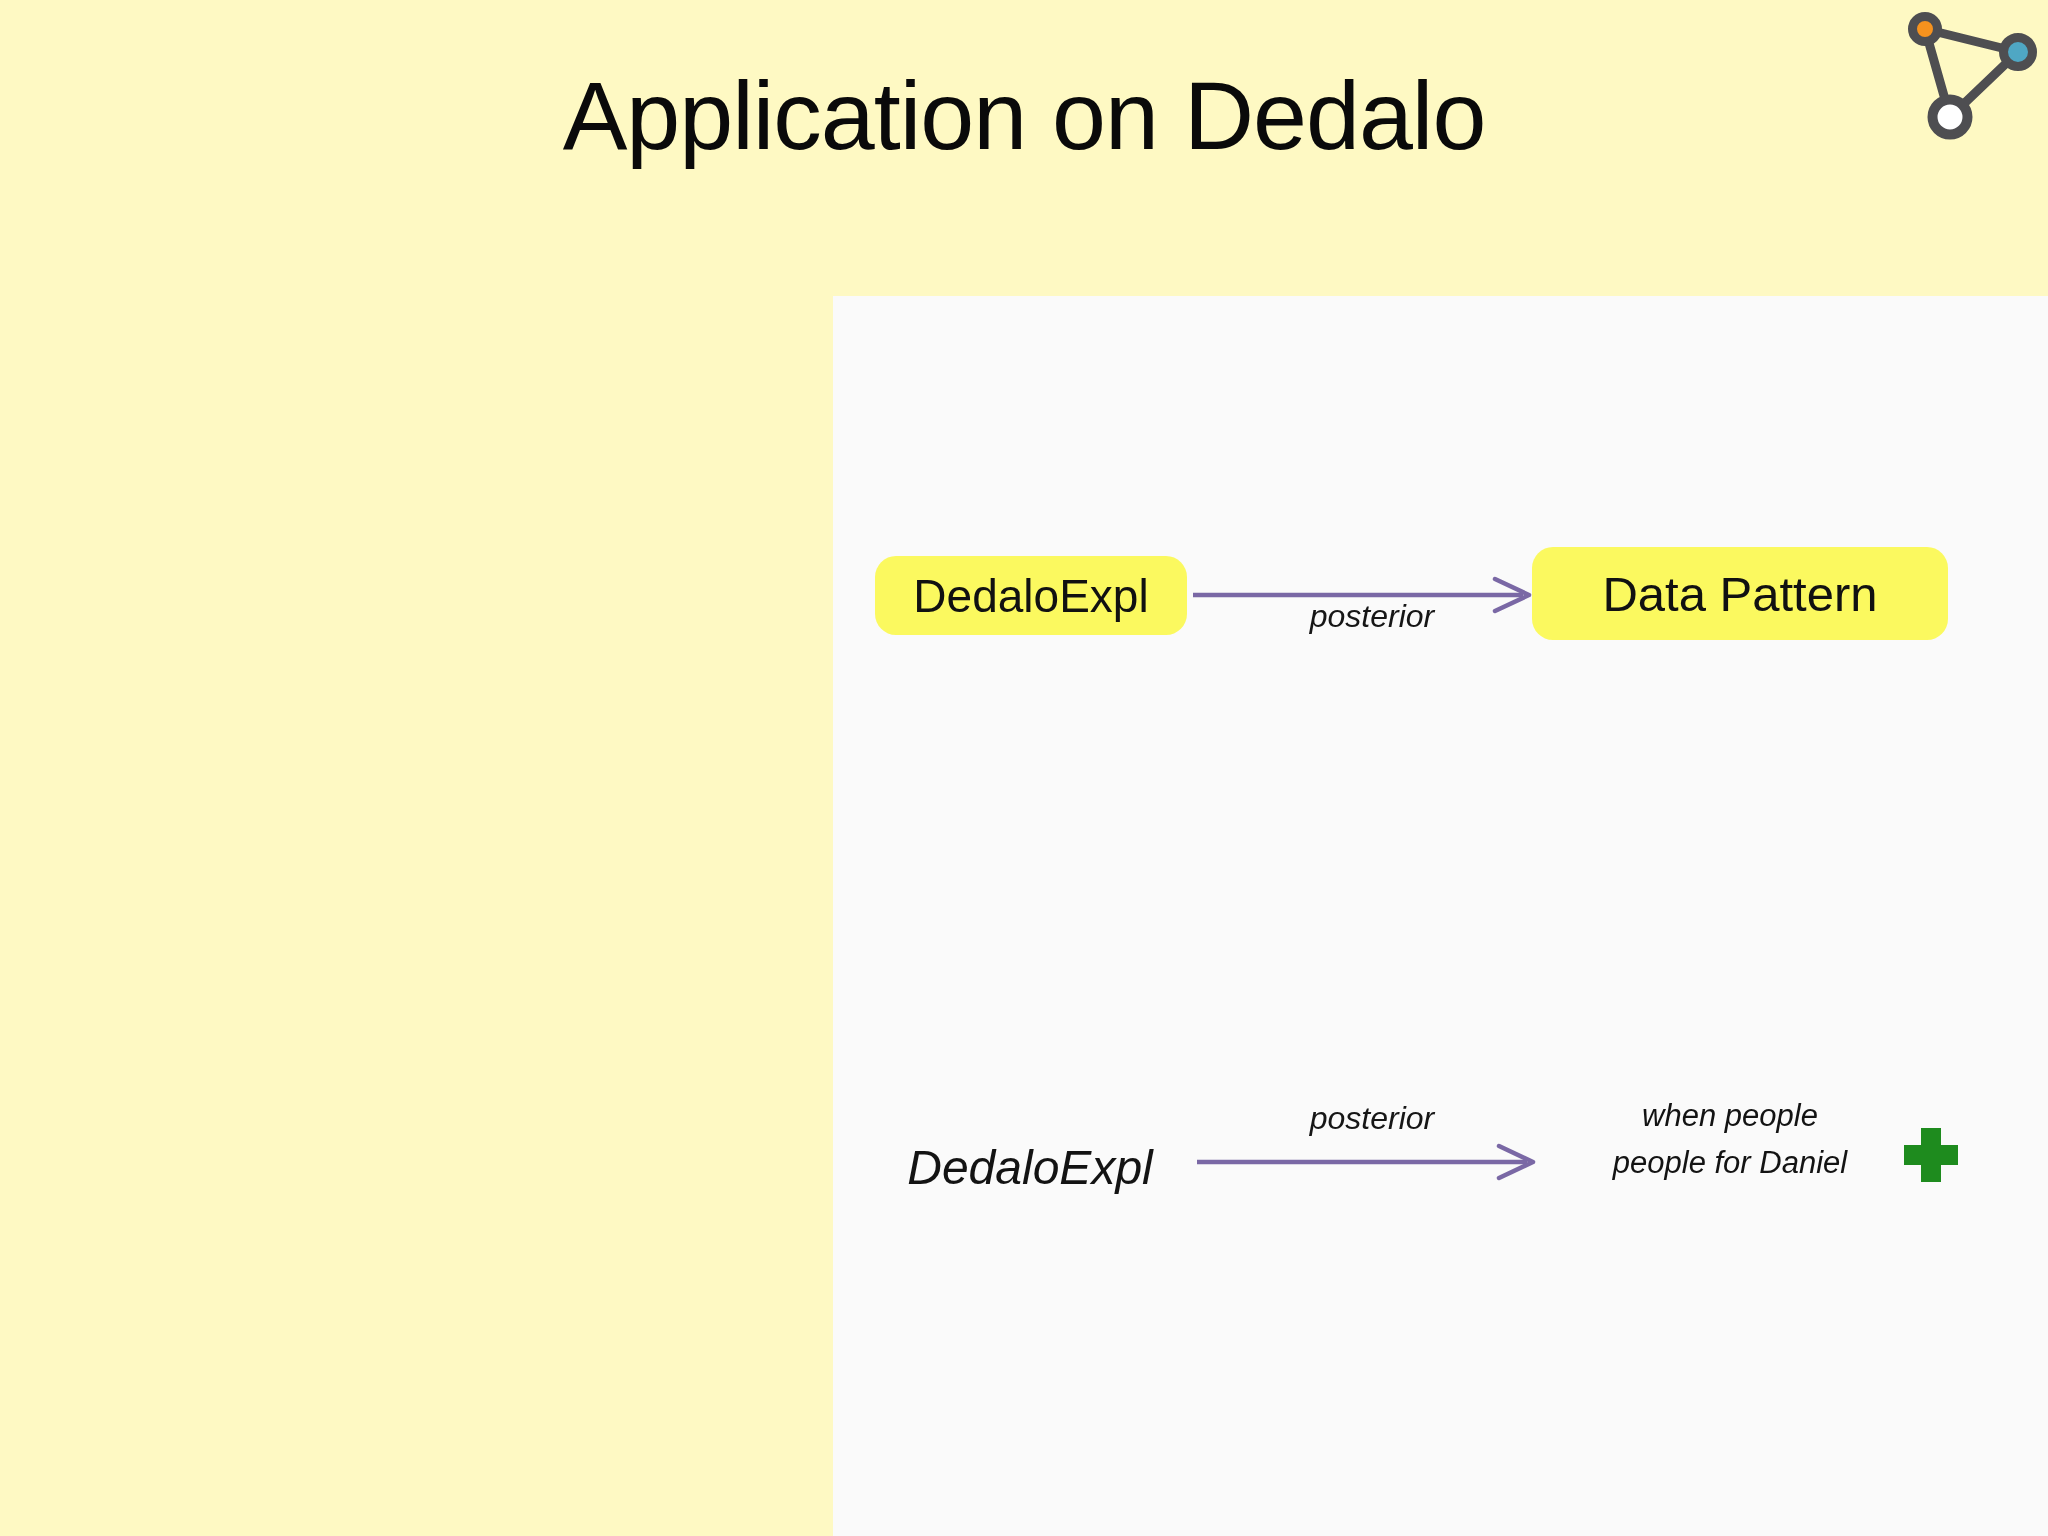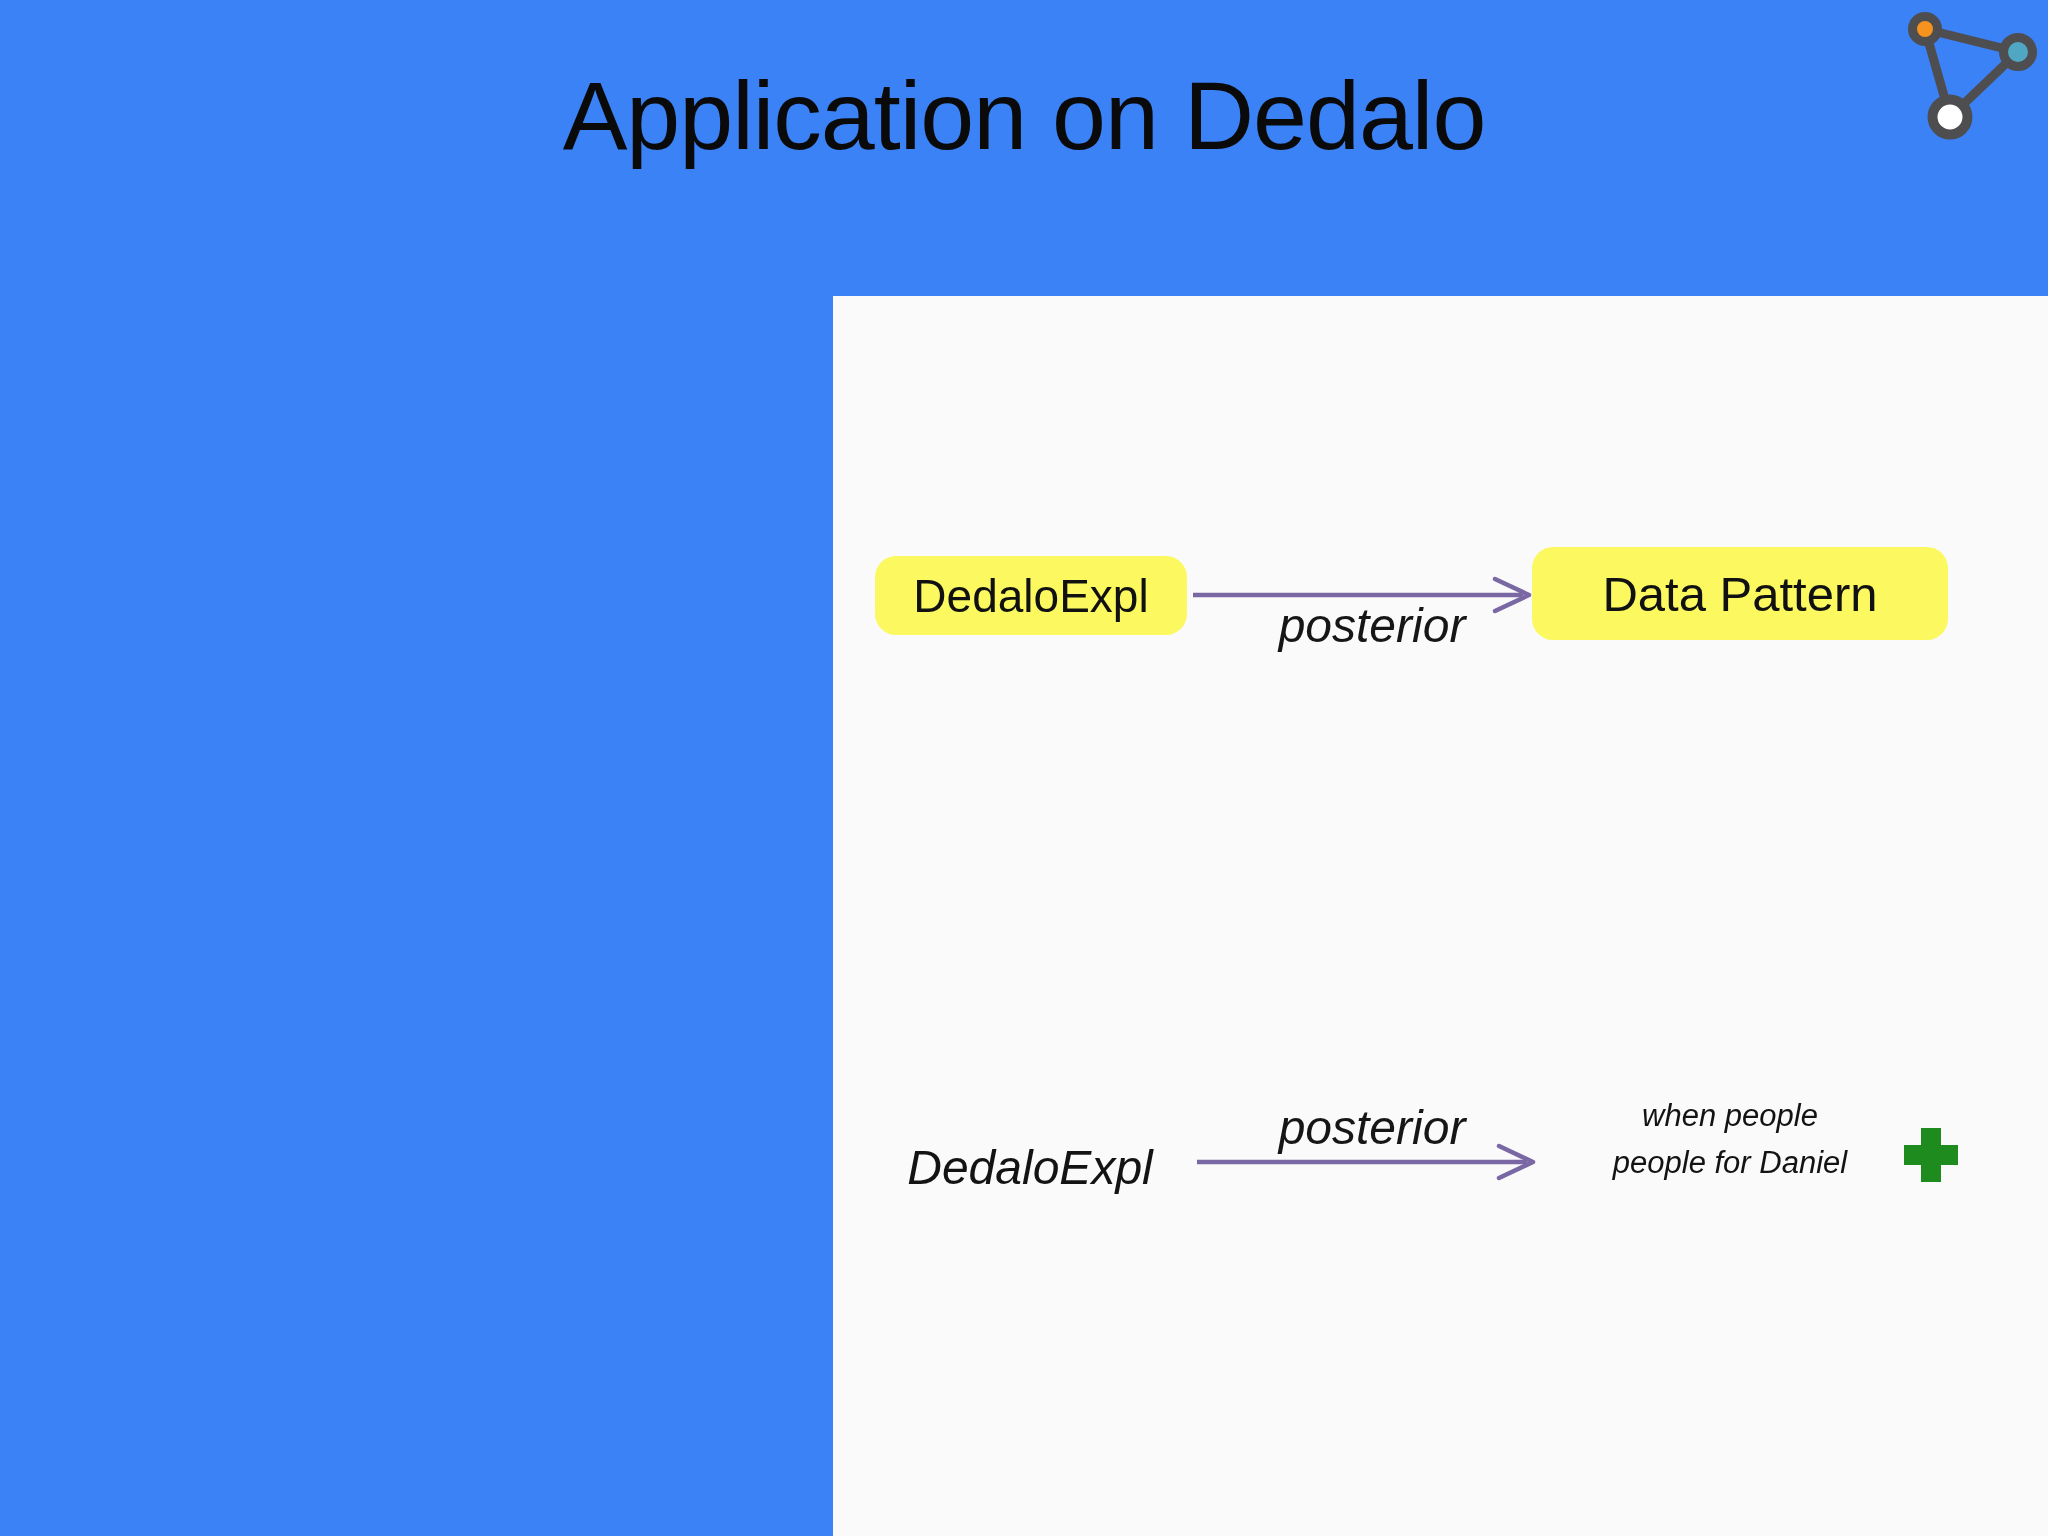--- a/index.html
+++ b/index.html
@@ -4,21 +4,21 @@
 <style>
   html, body {
     margin: 0;
     padding: 0;
     background: #ffffff;
   }
   .slide {
     position: relative;
     width: 2048px;
     height: 1536px;
-    background: #3b82f6;
+    background: #fef9c3;
     overflow: hidden;
     font-family: "Liberation Sans", sans-serif;
     color: #0d0d0d;
   }
   .content-panel {
     position: absolute;
     left: 833px;
     top: 296px;
     width: 1215px;
     height: 1240px;
@@ -91,21 +91,21 @@
     width: 342px;
     height: 44px;
   }
   .arrow-top { left: 1191px; top: 573px; }
   .arrow-bottom { left: 1195px; top: 1140px; }
   .edge-label {
     position: absolute;
     width: 220px;
     text-align: center;
     font-style: italic;
-    font-size: 48px;
+    font-size: 32px;
     color: #161616;
   }
   .label-top { left: 1262px; top: 598px; }
   .label-bottom { left: 1262px; top: 1100px; }
   .plain-node {
     position: absolute;
     left: 905px;
     top: 1140px;
     width: 250px;
     text-align: center;

